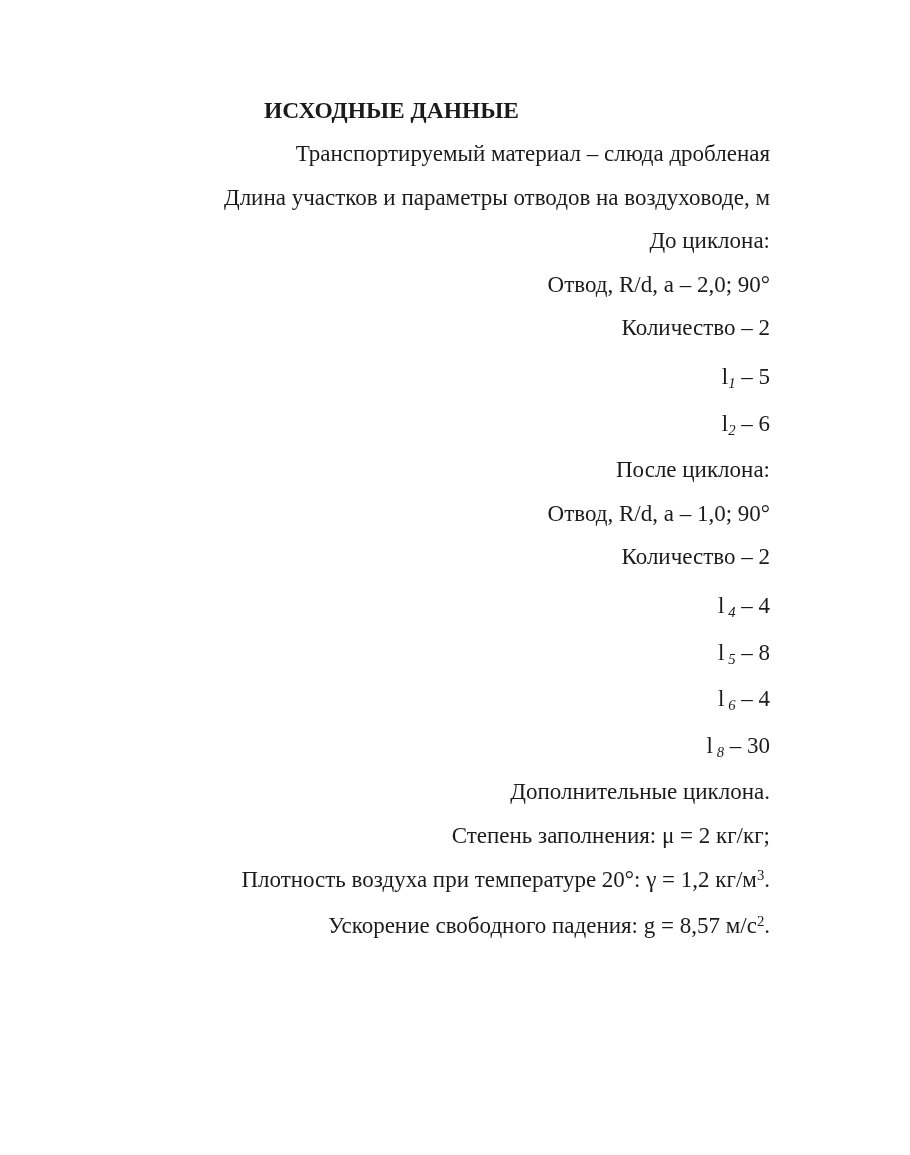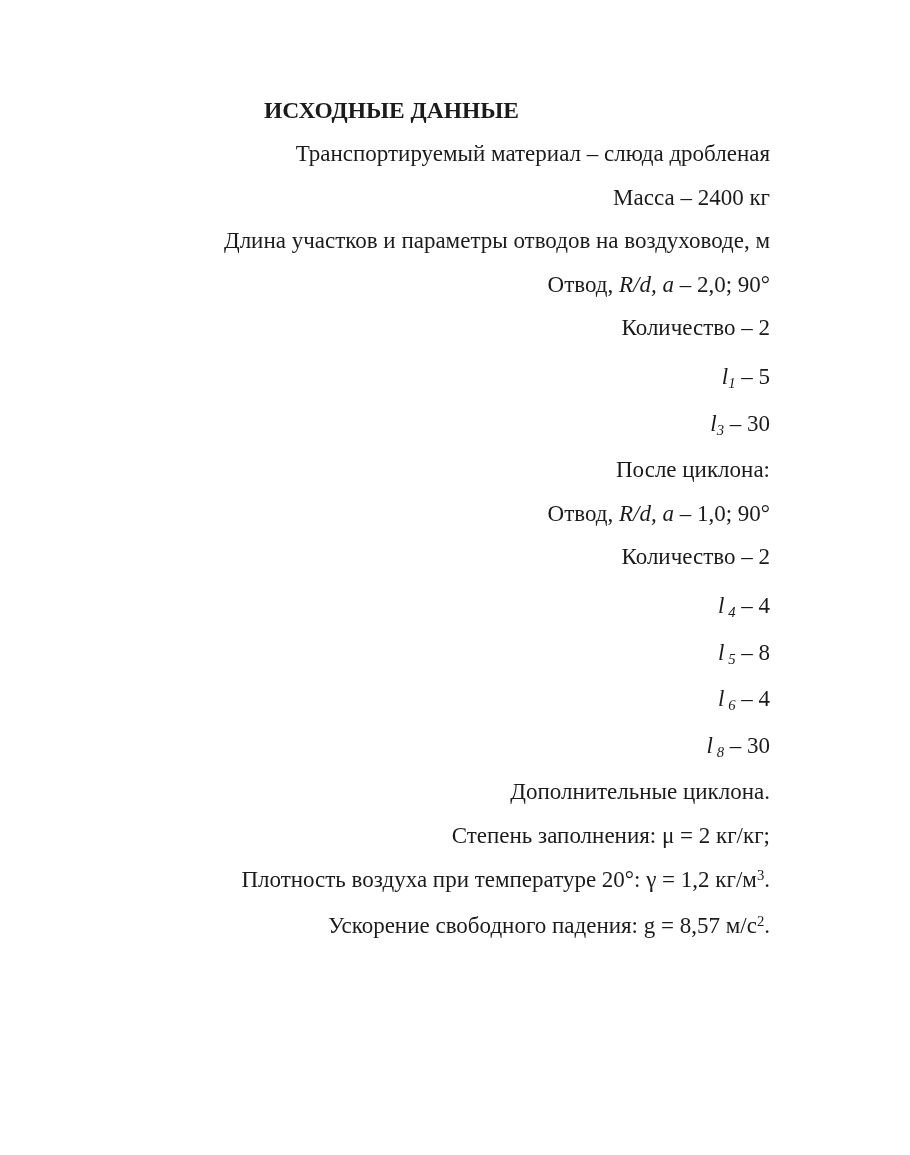--- a/index.html
+++ b/index.html
@@ -26,37 +26,37 @@
     text-align: center;
     line-height: 44px;
   }
   .doc-line {
     margin: 0;
     line-height: 43.6px;
     white-space: pre-wrap;
     text-align: right;
   }
   .doc-line.extra-space { margin-top: 5px; }
-  .it  { font-style: italic; }
+  .it  { }
   .sub { font-size: 0.64em; font-style: italic; position: relative; top: 0.28em; }
   .sup { font-size: 0.64em; position: relative; top: -0.45em; }
 </style>
 </head>
 <body style="background: rgb(255, 255, 255);">
 
 <div class="page" style="color: rgb(27, 27, 27);">
   <h1 class="doc-title">ИСХОДНЫЕ ДАННЫЕ</h1>
   <div id="doc-body">
       <p class="doc-line"><span>Транспортируемый материал – слюда дробленая</span></p>
-      <p class="doc-line"><span>Масса – 2400 кг</span></p>
       <p class="doc-line"><span>Длина участков и параметры отводов на воздуховоде, м</span></p>
+      <p class="doc-line"><span>До циклона:</span></p>
       <p class="doc-line"><span>Отвод, </span><span class="it">R/d, a</span><span> – 2,0; 90°</span></p>
       <p class="doc-line"><span>Количество – 2</span></p>
       <p class="doc-line extra-space"><span class="it">l</span><span class="sub">1</span><span> – 5</span></p>
-      <p class="doc-line"><span class="it">l</span><span class="sub">3</span><span> – 30</span></p>
+      <p class="doc-line"><span class="it">l</span><span class="sub">2</span><span> – 6</span></p>
       <p class="doc-line"><span>После циклона:</span></p>
       <p class="doc-line"><span>Отвод, </span><span class="it">R/d, a</span><span> – 1,0; 90°</span></p>
       <p class="doc-line"><span>Количество – 2</span></p>
       <p class="doc-line extra-space"><span class="it">l</span><span class="sub"> 4</span><span> – 4</span></p>
       <p class="doc-line"><span class="it">l</span><span class="sub"> 5</span><span> – 8</span></p>
       <p class="doc-line"><span class="it">l</span><span class="sub"> 6</span><span> – 4</span></p>
       <p class="doc-line"><span class="it">l</span><span class="sub"> 8</span><span> – 30</span></p>
       <p class="doc-line"><span>Дополнительные циклона.</span></p>
       <p class="doc-line"><span>Степень заполнения: μ = 2 кг/кг;</span></p>
       <p class="doc-line"><span>Плотность воздуха при температуре 20°: γ = 1,2 кг/м</span><span class="sup">3</span><span>.</span></p>

